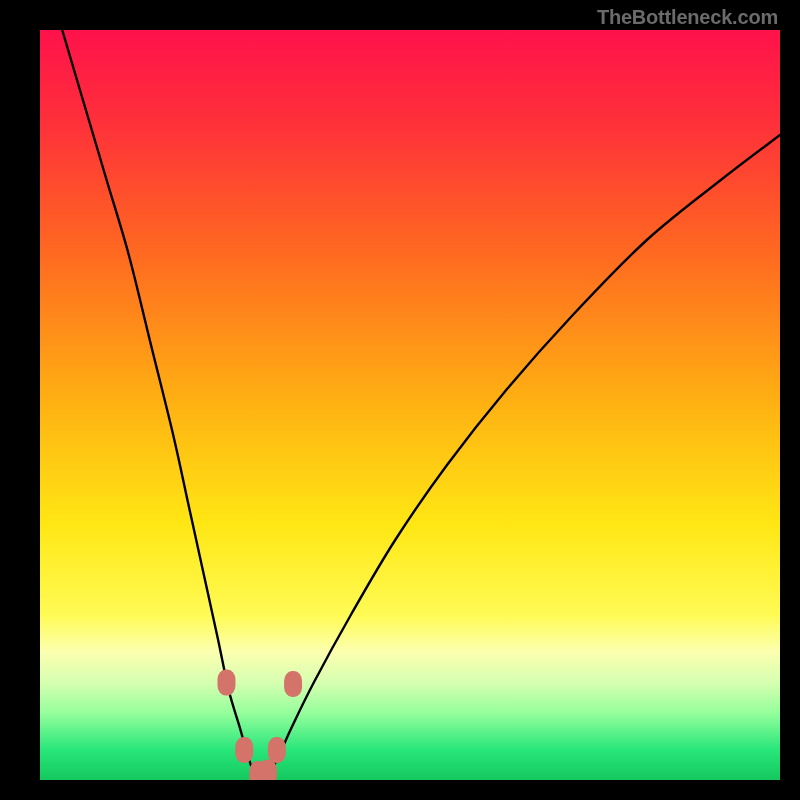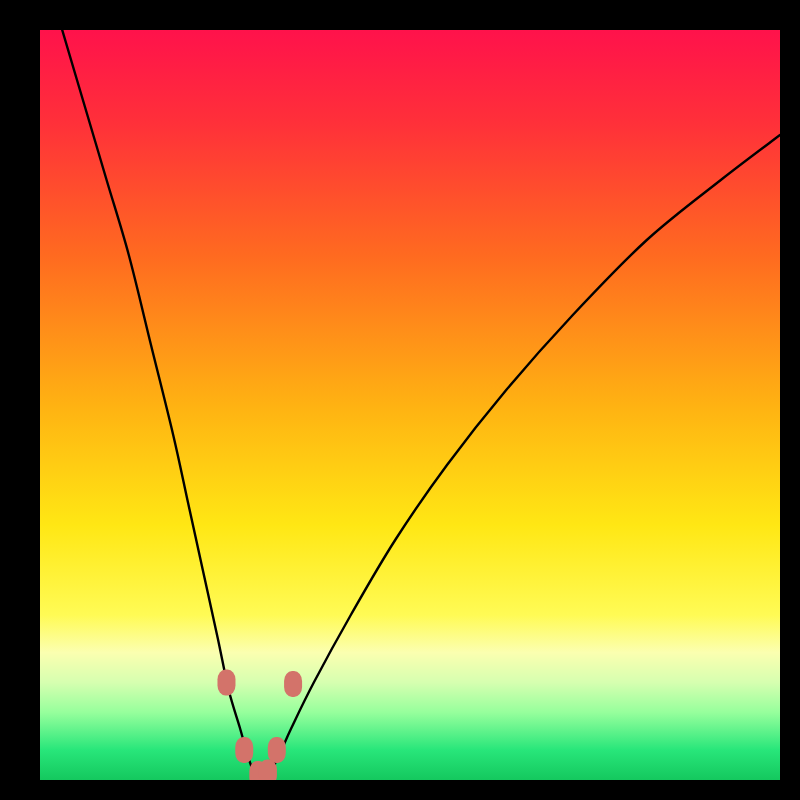--- a/index.html
+++ b/index.html
@@ -79,13 +79,14 @@
       <g id="markers-group">
           <rect x="177.48" y="639.50" width="18" height="26" rx="8" ry="10" fill="#d3736a"></rect>
           <rect x="195.24" y="707.00" width="18" height="26" rx="8" ry="10" fill="#d3736a"></rect>
           <rect x="209.30" y="731.00" width="18" height="26" rx="8" ry="10" fill="#d3736a"></rect>
           <rect x="218.92" y="729.50" width="18" height="26" rx="8" ry="10" fill="#d3736a"></rect>
           <rect x="227.80" y="707.00" width="18" height="26" rx="8" ry="10" fill="#d3736a"></rect>
           <rect x="244.08" y="641.00" width="18" height="26" rx="8" ry="10" fill="#d3736a"></rect>
         </g>
     </svg>
   </div>
+  <div class="watermark">TheBottleneck.com</div>
 </div>
 
 </body></html>

